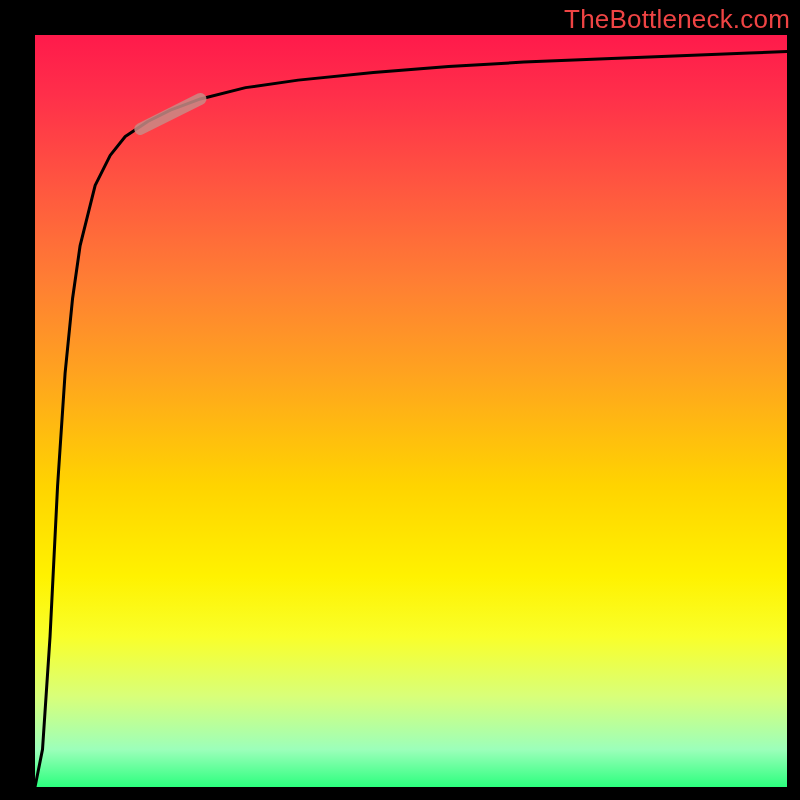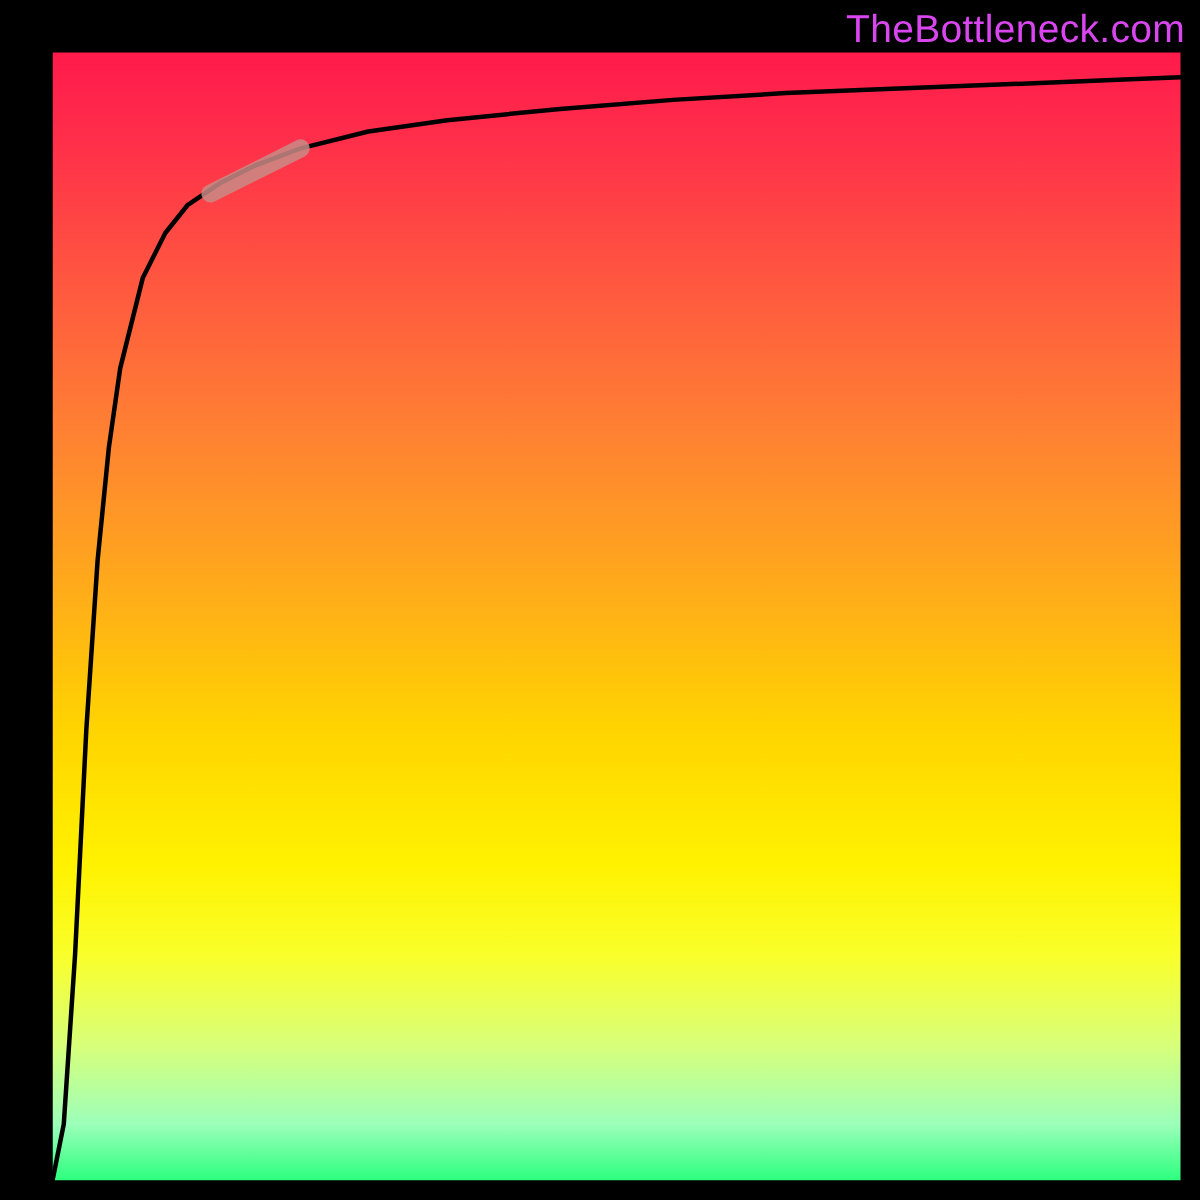--- a/index.html
+++ b/index.html
@@ -10,21 +10,21 @@
     height: 800px;
     background: #000;
   }
   .watermark {
     position: absolute;
     top: 4px;
     right: 10px;
     font-family: Arial, Helvetica, sans-serif;
     font-size: 26px;
     font-weight: 400;
-    color: #d946ef;
+    color: #ef4444;
     letter-spacing: 0.2px;
     z-index: 10;
   }
   .plot-area {
     position: absolute;
     left: 35px;
     top: 35px;
     width: 752px;
     height: 752px;
     background: linear-gradient(to bottom,

